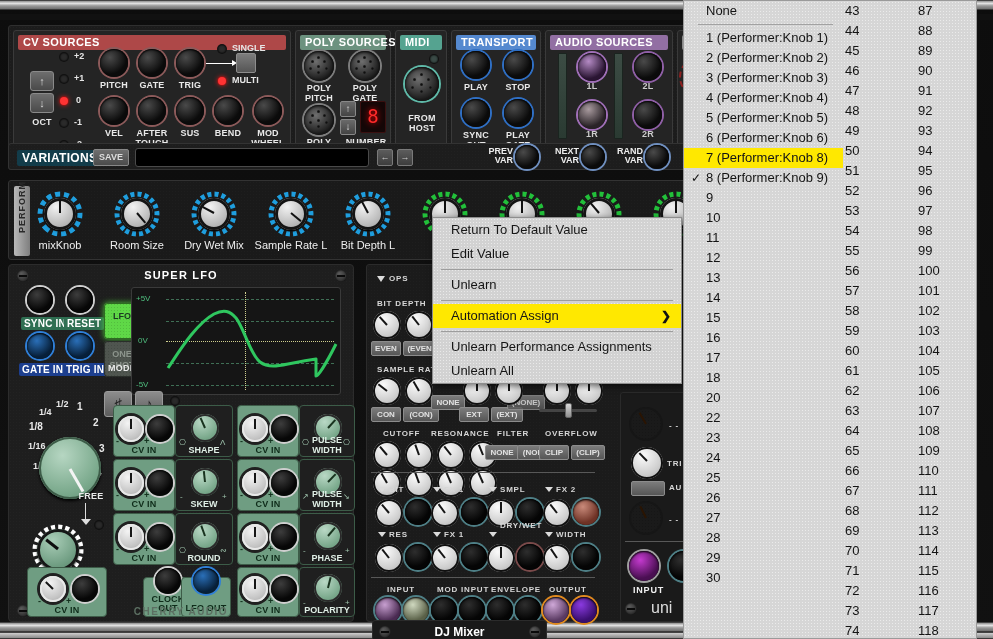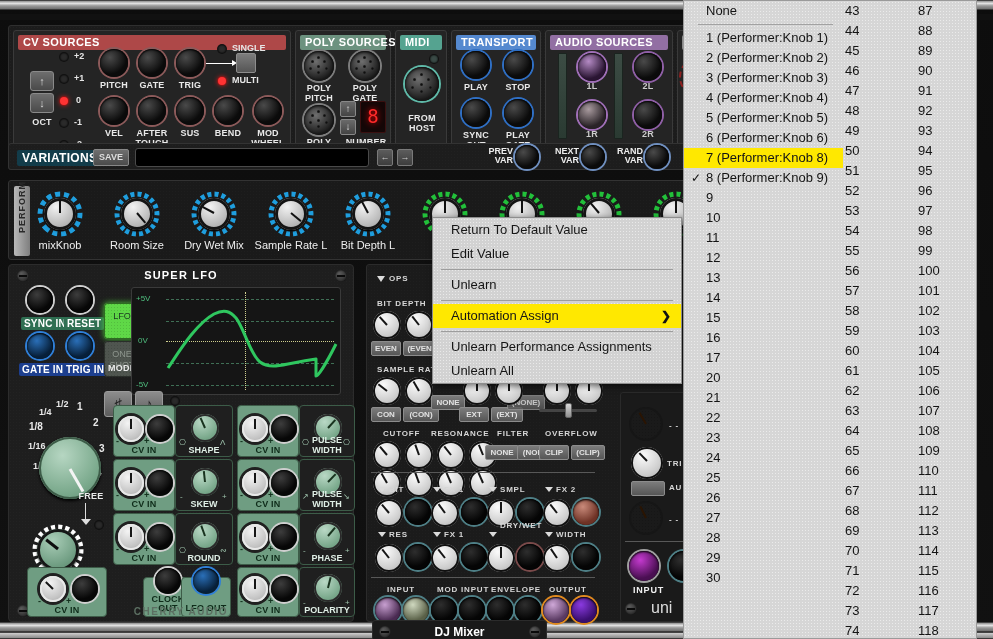--- a/index.html
+++ b/index.html
@@ -129,21 +129,21 @@
     padding:1px 3px; border-radius:2px; letter-spacing:.2px; white-space:nowrap; }
   .tag.green { background:#2f6f52; }
   .tag.blue { background:#1d3f8f; }
 
   .scope { position:absolute; left:122px; top:22px; width:210px; height:108px;
     background:#151515; border:1px solid #3a3a3a; border-radius:3px; }
   .scope .vlbl { position:absolute; color:#4fbf7f; font-size:8px; }
   .scope .dash { position:absolute; height:0; border-top:1px dashed #3f6f55; left:34px; right:6px; }
 
   .modebtn { position:absolute; width:36px; height:36px; border-radius:4px;
-    font-size:9px; font-weight:normal; text-align:center; color:#1c3a22;
+    font-size:9px; font-weight:bold; text-align:center; color:#1c3a22;
     line-height:11px; padding-top:8px;
     background-image:radial-gradient(rgba(0,0,0,.12) 1px,transparent 1px);
     background-size:3px 3px; }
   .modebtn.on { background-color:#5fd847; box-shadow:0 0 6px #4ec23a, inset 0 0 0 1px #2e6b22; }
   .modebtn.off { background-color:#4f554f; color:#8c948c; box-shadow:inset 0 0 0 1px #2a2e2a; }
 
   .noteb { position:absolute; width:28px; height:26px; border-radius:3px;
     background:linear-gradient(180deg,#8d8d8d,#5c5c5c); border:1px solid #9a9a9a;
     color:#222; font-size:15px; text-align:center; line-height:24px; }
 
@@ -914,22 +914,22 @@
           <div class="si"><span class="chk">✓</span><span>8 (Performer:Knob 9)</span></div>
           <div class="si"><span>9</span></div>
           <div class="si"><span>10</span></div>
           <div class="si"><span>11</span></div>
           <div class="si"><span>12</span></div>
           <div class="si"><span>13</span></div>
           <div class="si"><span>14</span></div>
           <div class="si"><span>15</span></div>
           <div class="si"><span>16</span></div>
           <div class="si"><span>17</span></div>
+          <div class="si"><span>18</span></div>
           <div class="si"><span>20</span></div>
-          <div class="si"><span>21</span></div>
           <div class="si"><span>22</span></div>
           <div class="si"><span>23</span></div>
           <div class="si"><span>24</span></div>
           <div class="si"><span>25</span></div>
           <div class="si"><span>26</span></div>
           <div class="si"><span>27</span></div>
           <div class="si"><span>28</span></div>
           <div class="si"><span>29</span></div>
           <div class="si"><span>30</span></div>
         </div>

